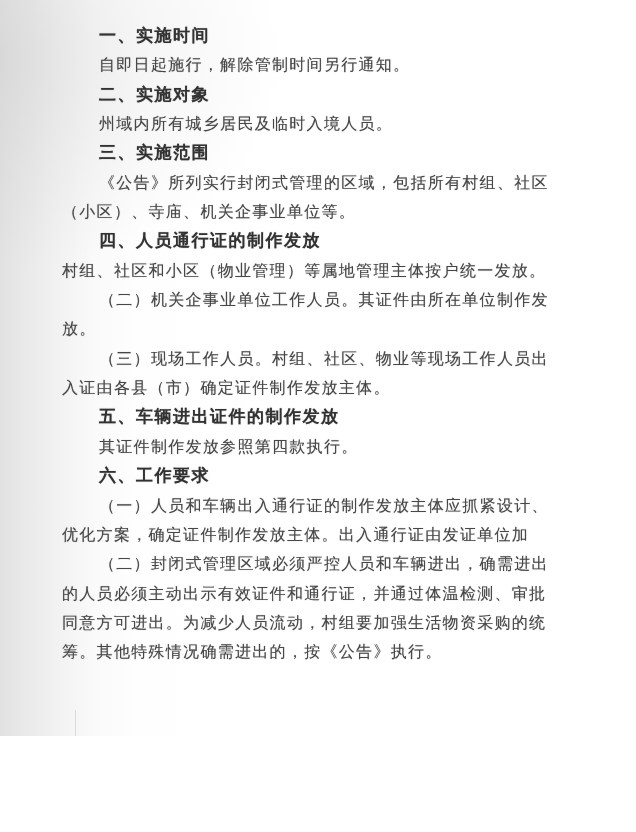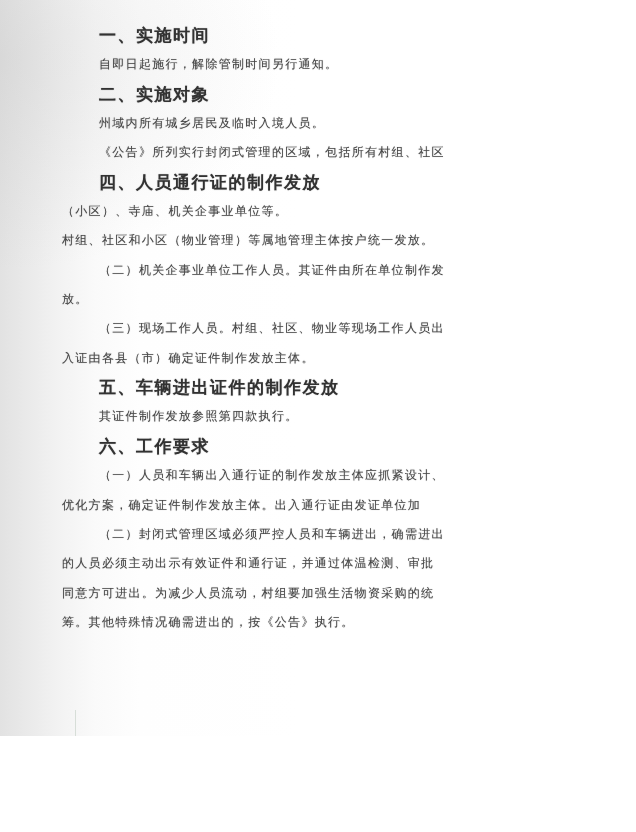--- a/index.html
+++ b/index.html
@@ -20,21 +20,21 @@
     position: absolute;
     left: 62px;
     top: 21px;
     width: 500px;
   }
   .line {
     height: 29.35px;
     line-height: 29.35px;
     white-space: nowrap;
     font-family: "Liberation Serif", "DejaVu Serif", serif;
-    font-size: 12px;
+    font-size: 16px;
     letter-spacing: 1.3px;
     color: #474747;
     text-shadow: 0 0 1px rgba(80,80,80,0.45);
   }
   .line.heading {
     font-family: "Liberation Sans", "DejaVu Sans", sans-serif;
     font-weight: 700;
     font-size: 17px;
     letter-spacing: 1.5px;
     color: #323232;
@@ -65,23 +65,24 @@
 </head>
 <body>
 
 <div class="page">
   <div class="scan-line"></div>
   <div class="content">
       <div class="line heading indent">一、实施时间</div>
       <div class="line body indent">自即日起施行，解除管制时间另行通知。</div>
       <div class="line heading indent">二、实施对象</div>
       <div class="line body indent">州域内所有城乡居民及临时入境人员。</div>
+      <div class="line heading indent">三、实施范围</div>
       <div class="line body indent">《公告》所列实行封闭式管理的区域，包括所有村组、社区</div>
+      <div class="line body">（小区）、寺庙、机关企事业单位等。</div>
       <div class="line heading indent">四、人员通行证的制作发放</div>
-      <div class="line body">（小区）、寺庙、机关企事业单位等。</div>
       <div class="line body">村组、社区和小区（物业管理）等属地管理主体按户统一发放。</div>
       <div class="line body indent">（二）机关企事业单位工作人员。其证件由所在单位制作发</div>
       <div class="line body">放。</div>
       <div class="line body indent">（三）现场工作人员。村组、社区、物业等现场工作人员出</div>
       <div class="line body">入证由各县（市）确定证件制作发放主体。</div>
       <div class="line heading indent">五、车辆进出证件的制作发放</div>
       <div class="line body indent">其证件制作发放参照第四款执行。</div>
       <div class="line heading indent">六、工作要求</div>
       <div class="line body indent">（一）人员和车辆出入通行证的制作发放主体应抓紧设计、</div>
       <div class="line body">优化方案，确定证件制作发放主体。出入通行证由发证单位加</div>

